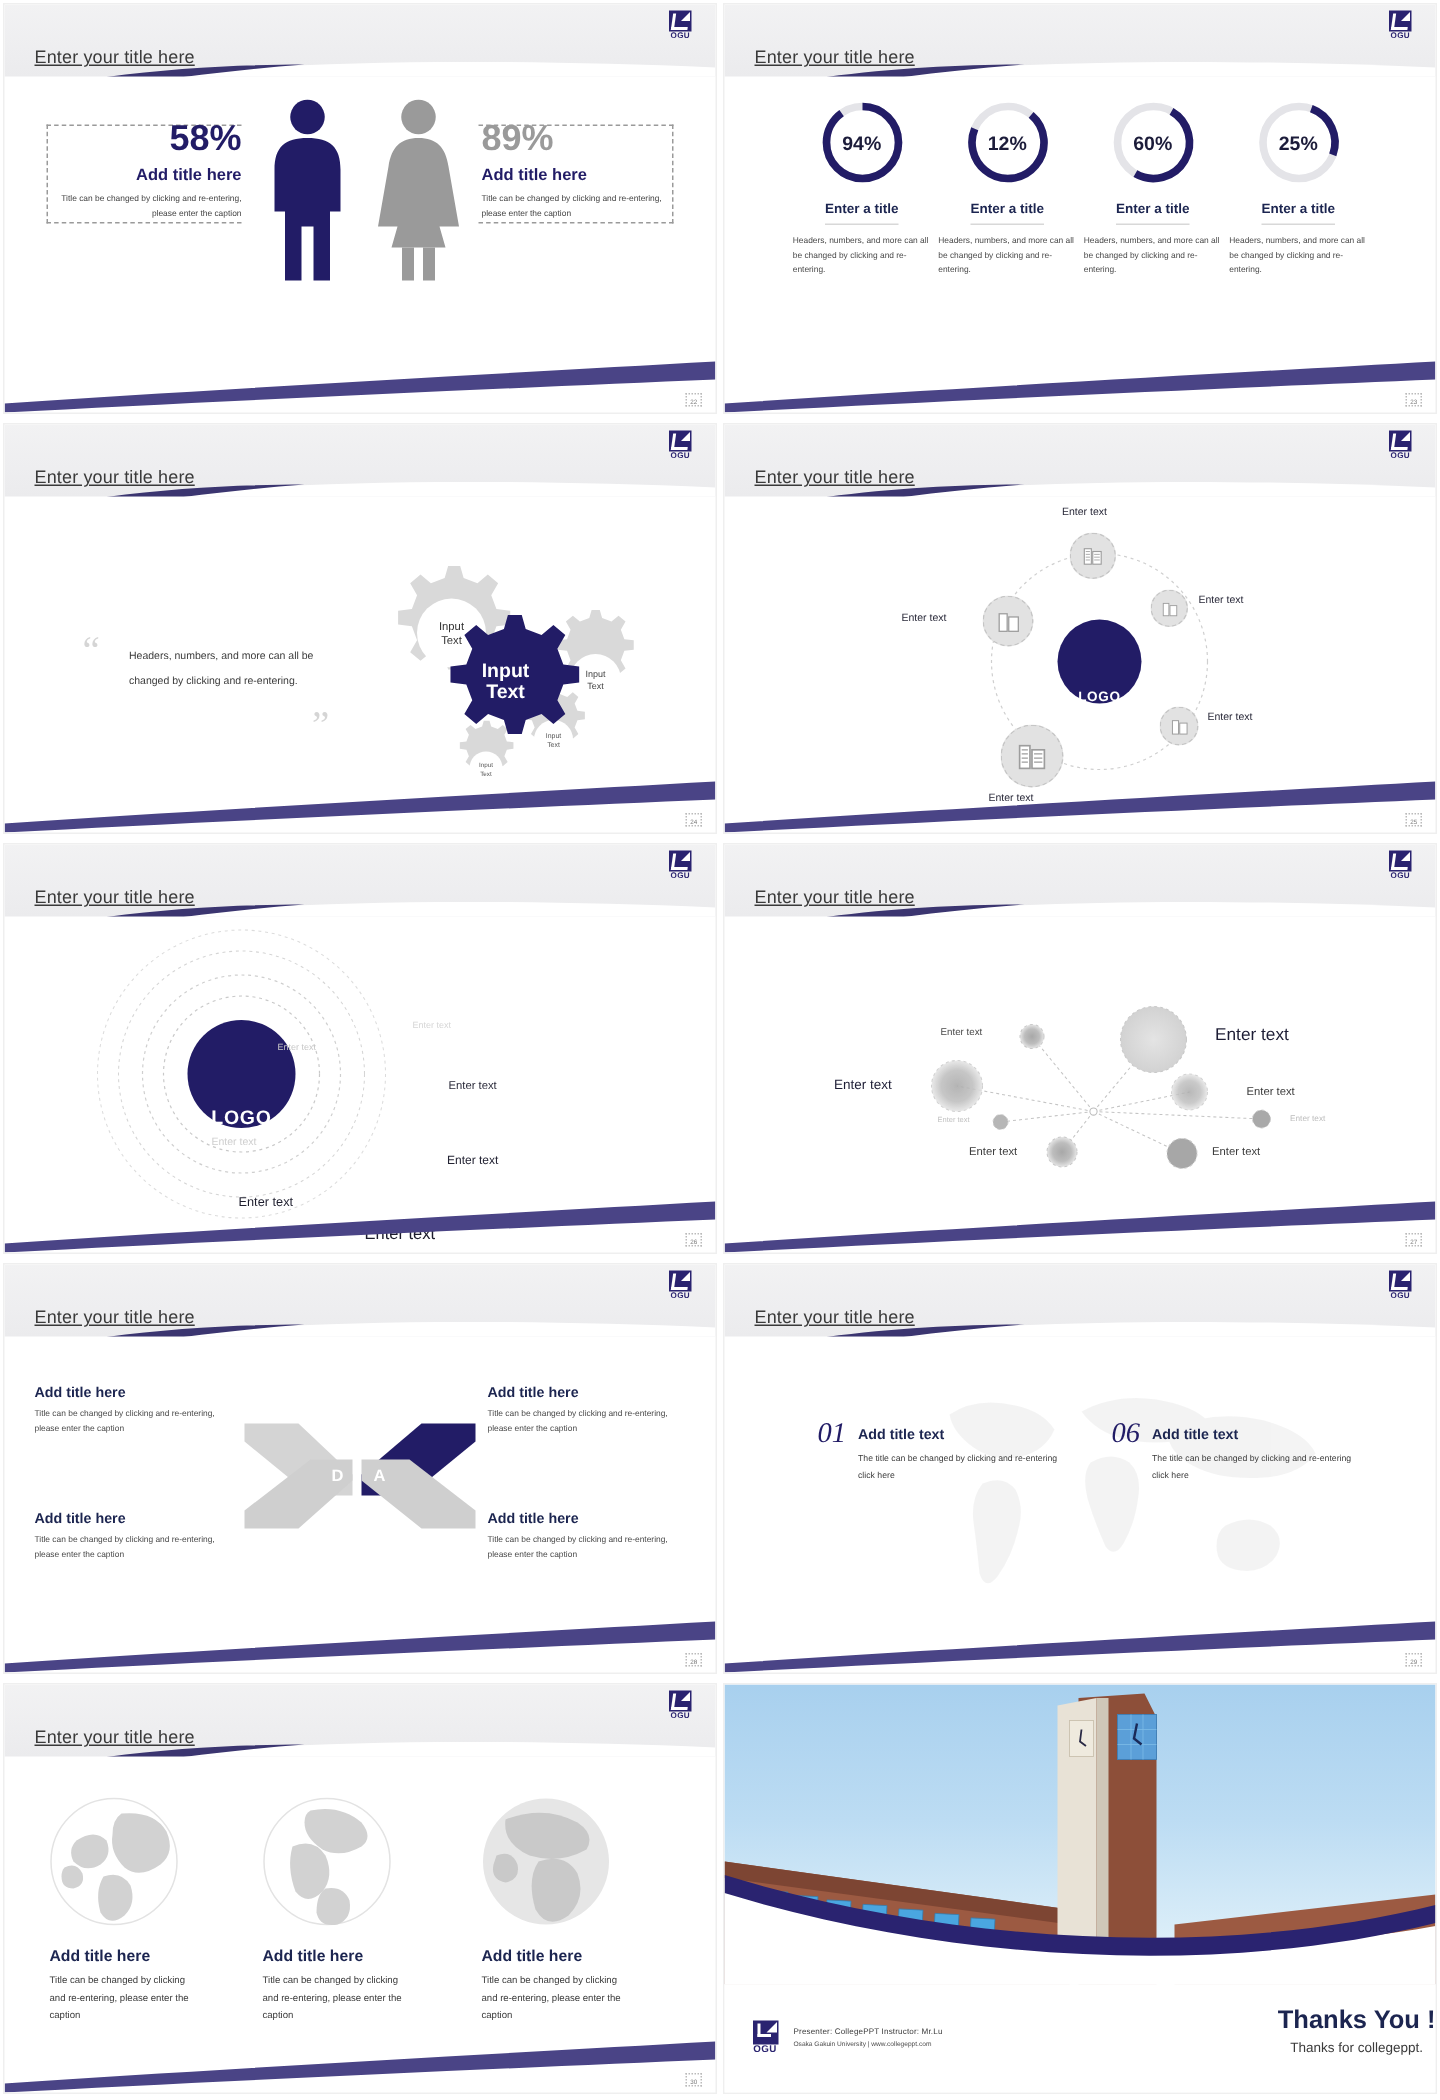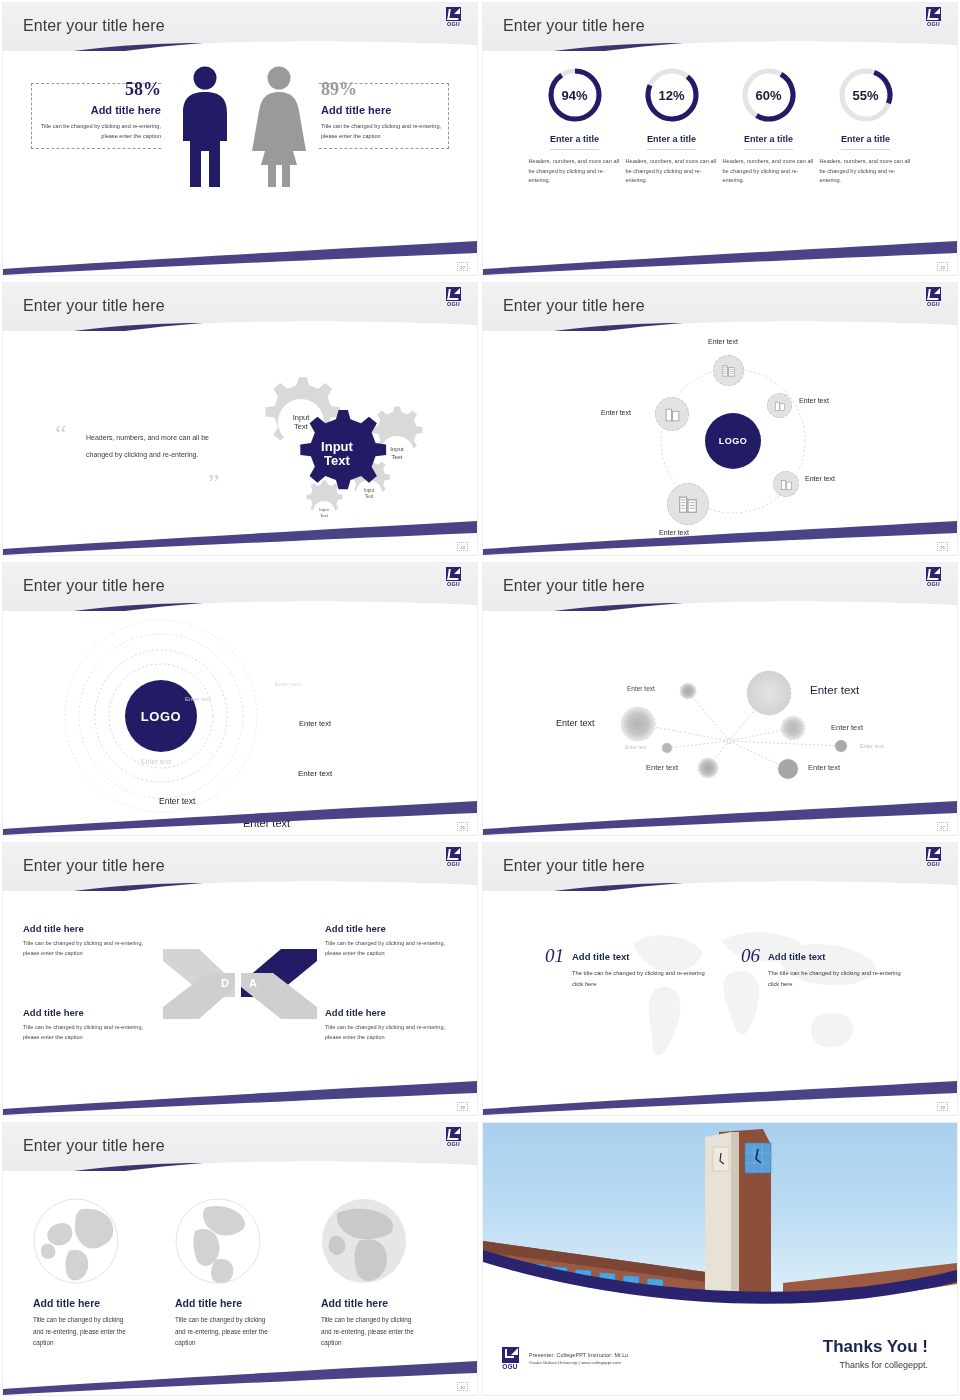--- a/index.html
+++ b/index.html
@@ -30,23 +30,24 @@
     box-shadow: 0 0 0 1px #efefef;
   }
   
   .hdr {
     position: absolute; left:0; top:0; width:474px; height:48px;
     background: linear-gradient(to bottom, #f2f2f3 0%, #eeeef0 60%, #ebebed 100%);
     overflow: hidden;
   }
   .hdr-curve { position:absolute; left:0; top:0; width:474px; height:72px; }
   .title {
-    position: absolute; left: 20px; top: 14px;
-    font-size: 16px; color: #3a3a3a; letter-spacing: .1px;
+    position: absolute; left: 20px; top: 28px;
+    font-size: 12px; color: #3a3a3a; letter-spacing: .1px;
     white-space: nowrap;
+    text-decoration: underline;
   }
   .logo { position:absolute; right:14px; top:4px; width:19px; height:21px; }
   .logo .mark {
     width:15px; height:14px; background:#2a2370; position:relative;
     margin: 0 auto;
   }
   .logo .mark:after{
     content:""; position:absolute; left:2px; top:2px; width:9px;height:9px;
     border-left:2px solid #fff; border-bottom:2px solid #fff; transform:skewX(-8deg);
   }
@@ -57,21 +58,21 @@
   .logo .lt { font-size:5.4px; font-weight:bold; color:#2a2370; text-align:center; letter-spacing:.2px; line-height:6px;}
   .botcurve { position:absolute; left:0; bottom:0; width:474px; height:52px; }
   .pgn {
     position:absolute; right:9px; bottom:4px;
     width:11px;height:9px; border:1px dotted #bbb;
     font-size:4.2px; color:#7a7a7a; text-align:center; line-height:9px;
   }
   .canvas { position:absolute; left:0; top:48px; width:474px; height:224px; }
 
   
-  .s1-num { font-size:18px; font-weight:bold;font-family:Liberation Serif, serif; }
+  .s1-num { font-size:24px; font-weight:bold; }
   .s1-sub { font-size:11px; font-weight:bold; margin-top:4px; }
   .s1-cap { font-size:5.6px; line-height:10px; margin-top:5px; color:#444; }
   .navy { color:#221c66; }
   .grey { color:#9a9a9a; }
   .dashbox { position:absolute; border:1px dashed #9a9a9a; }
 
   
   .donut-col { width:96px; text-align:center; }
   .donut { width:60px; height:60px; margin:0 auto; position:relative; }
   .donut .pct {
@@ -84,21 +85,21 @@
 
   
   .quote { font-size:26px; color:#d5d5d5; font-family:"Liberation Serif", serif; line-height:.6; }
   .s3-text { font-size:7px; line-height:17px; color:#3b3b3b; }
 
   
   .lbl { font-size:7px; color:#2a2a3a; }
 
   
   .ctr-logo { border-radius:50%; background:#221c66; color:#fff; display:flex;
-              align-items:center; justify-content:center; font-weight:bold; }
+              align-items:flex-end; justify-content:center; font-weight:bold; }
 
   
   .s7-t { font-size:9.5px; font-weight:bold; color:#1c2550; }
   .s7-b { font-size:5.6px; line-height:10px; color:#4a4a4a; margin-top:4px; }
 
   
   .bignum { font-size:19px; font-weight:normal; font-style:italic; color:#221c66; font-family:"Liberation Serif", serif;}
   .s8-t { font-size:9.5px; font-weight:bold; color:#1c2550; }
   .s8-b { font-size:5.8px; line-height:10.5px; color:#3b3b3b; margin-top:6px; }
 
@@ -218,21 +219,21 @@
         <div class="d-title">Enter a title</div>
         <div class="d-body">Headers, numbers, and more can all be changed by clicking and re-entering.</div>
       </div>
 
       <div class="donut-col">
         <div class="donut">
           <svg viewBox="0 0 40 40" width="60" height="60">
             <circle cx="20" cy="20" r="16" fill="none" stroke="#e4e4e8" stroke-width="3.4"></circle>
             <circle cx="20" cy="20" r="16" fill="none" stroke="#221c66" stroke-width="3.4" stroke-dasharray="25.13 100.53" stroke-dashoffset="0" transform="rotate(-70 20 20)"></circle>
           </svg>
-          <div class="pct">55%</div>
+          <div class="pct">25%</div>
         </div>
         <div class="d-title">Enter a title</div>
         <div class="d-body">Headers, numbers, and more can all be changed by clicking and re-entering.</div>
       </div>
     </div>
   </div>
   <svg class="botcurve" viewBox="0 0 474 52">
           <path d="M0,46 C150,36 330,26 474,18 L474,30 C330,36 150,44 0,52 Z" fill="#4a4486"></path>
         </svg>
   <div class="pgn">23</div>
@@ -705,21 +706,21 @@
           <div style="position:absolute;left:3px;top:2px;width:9px;height:9px;border-left:2px solid #fff;border-bottom:2px solid #fff;"></div>
           <div style="position:absolute;right:1px;top:1px;width:0;height:0;border-left:7px solid transparent;border-bottom:7px solid #fff;"></div>
         </div>
         <div style="font-size:6.5px;font-weight:bold;color:#2a2370;text-align:center;letter-spacing:.3px;">OGU</div>
       </div>
       <div>
         <div class="foot-line1">Presenter: CollegePPT   Instructor: Mr.Lu</div>
         <div class="foot-line2">Osaka Gakuin University  |  www.collegeppt.com</div>
       </div>
     </div>
-    <div style="position:absolute;right:29px;top:14px;text-align:right;">
+    <div style="position:absolute;right:0;top:14px;text-align:center;">
       <div class="thanks">Thanks You !</div>
       <div class="thanks-sub">Thanks for collegeppt.</div>
     </div>
   </div>
  </div>
 </div>
 
 </div>
 
 </body></html>

